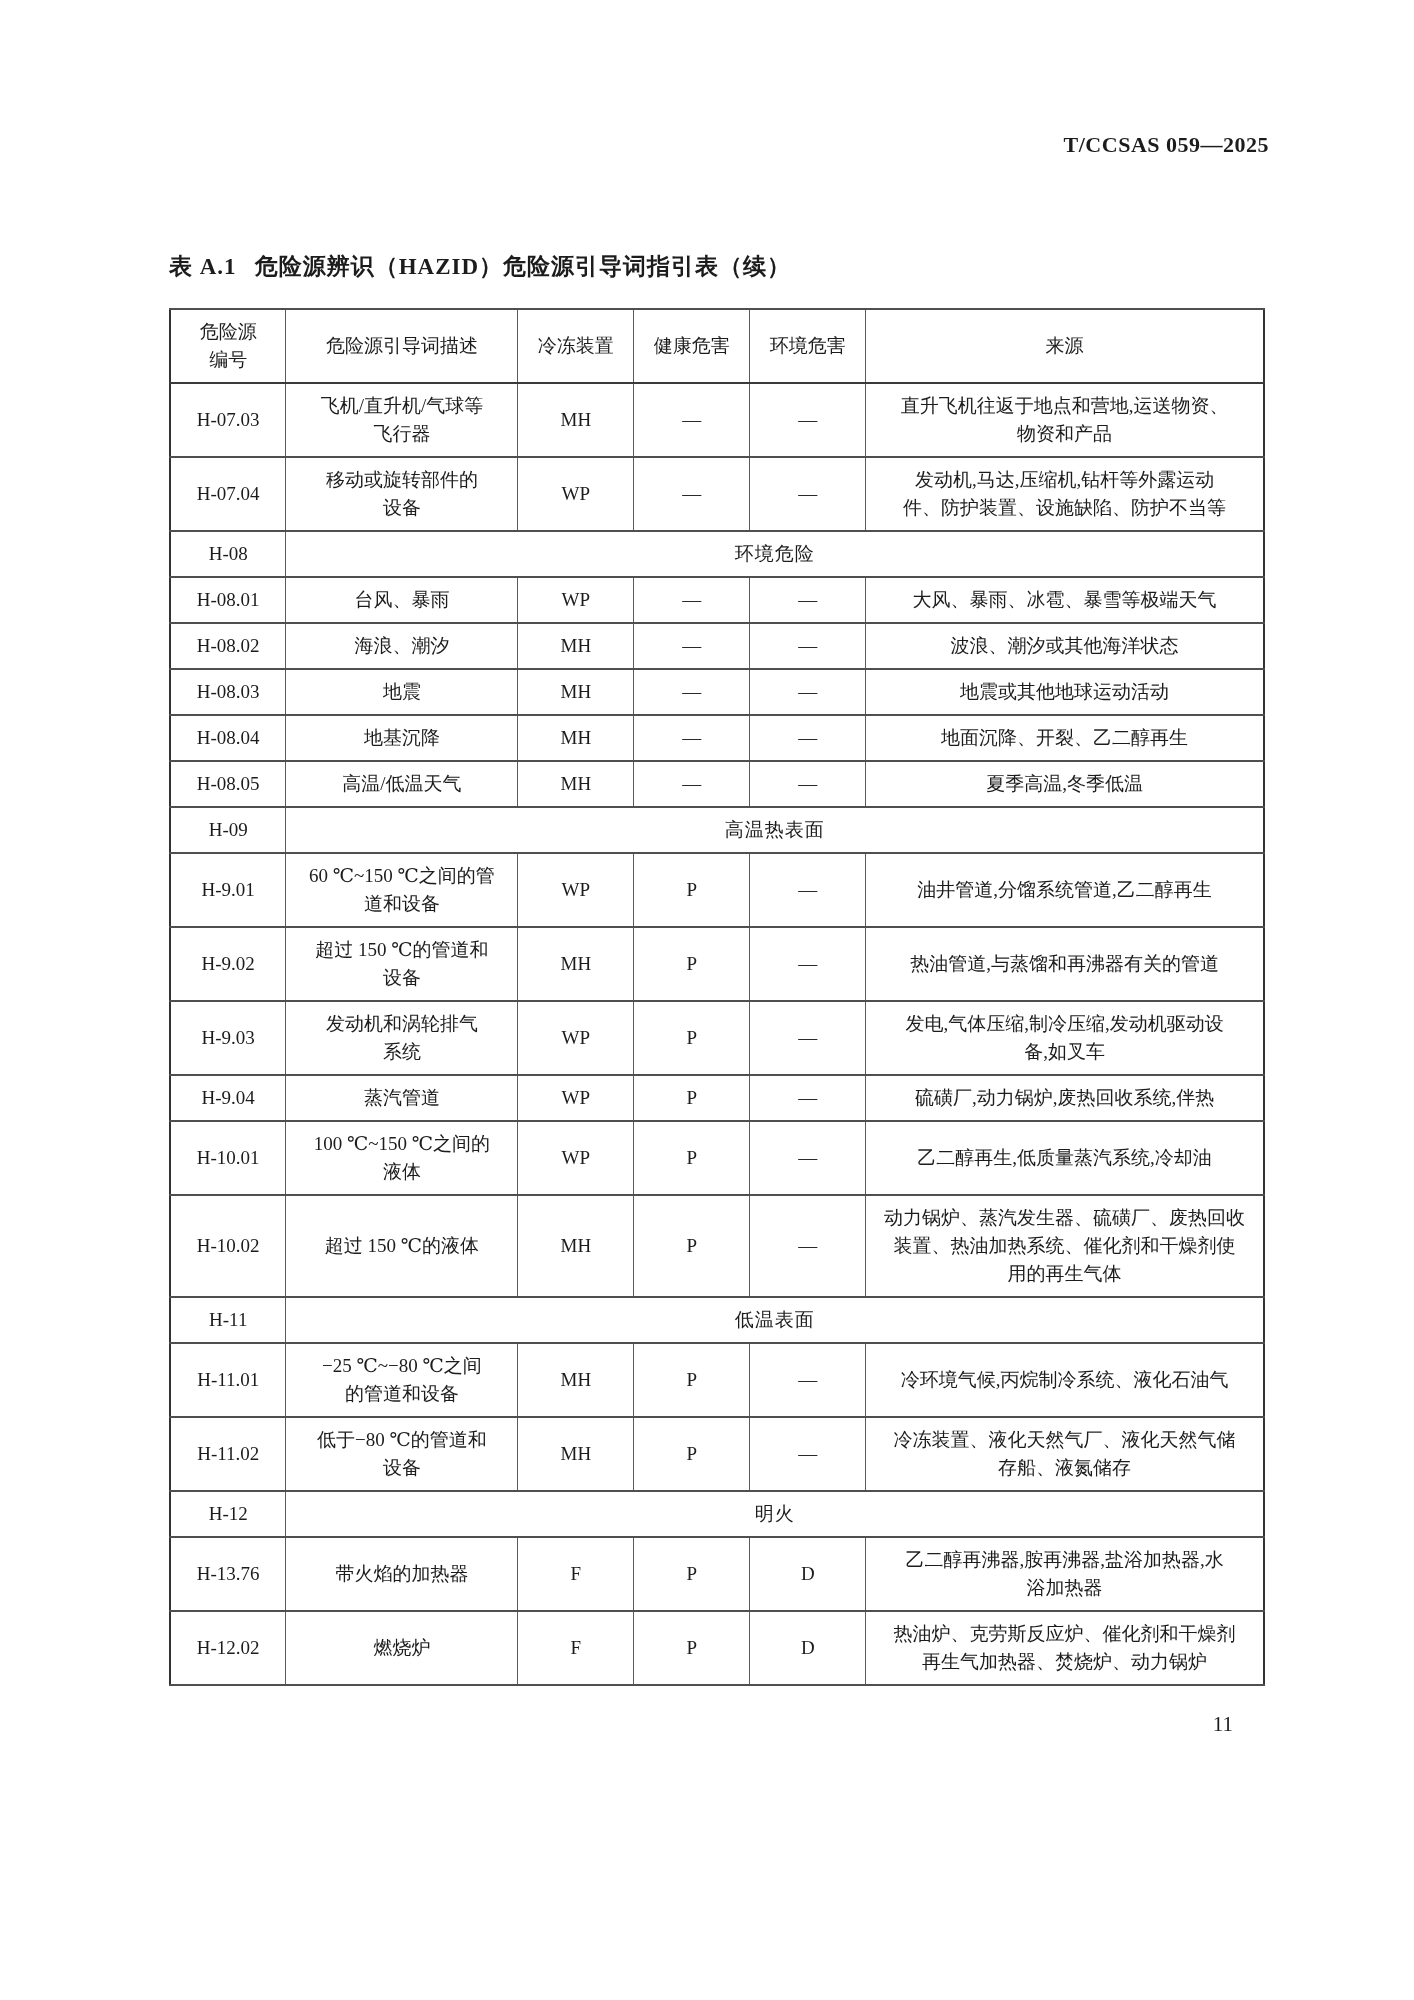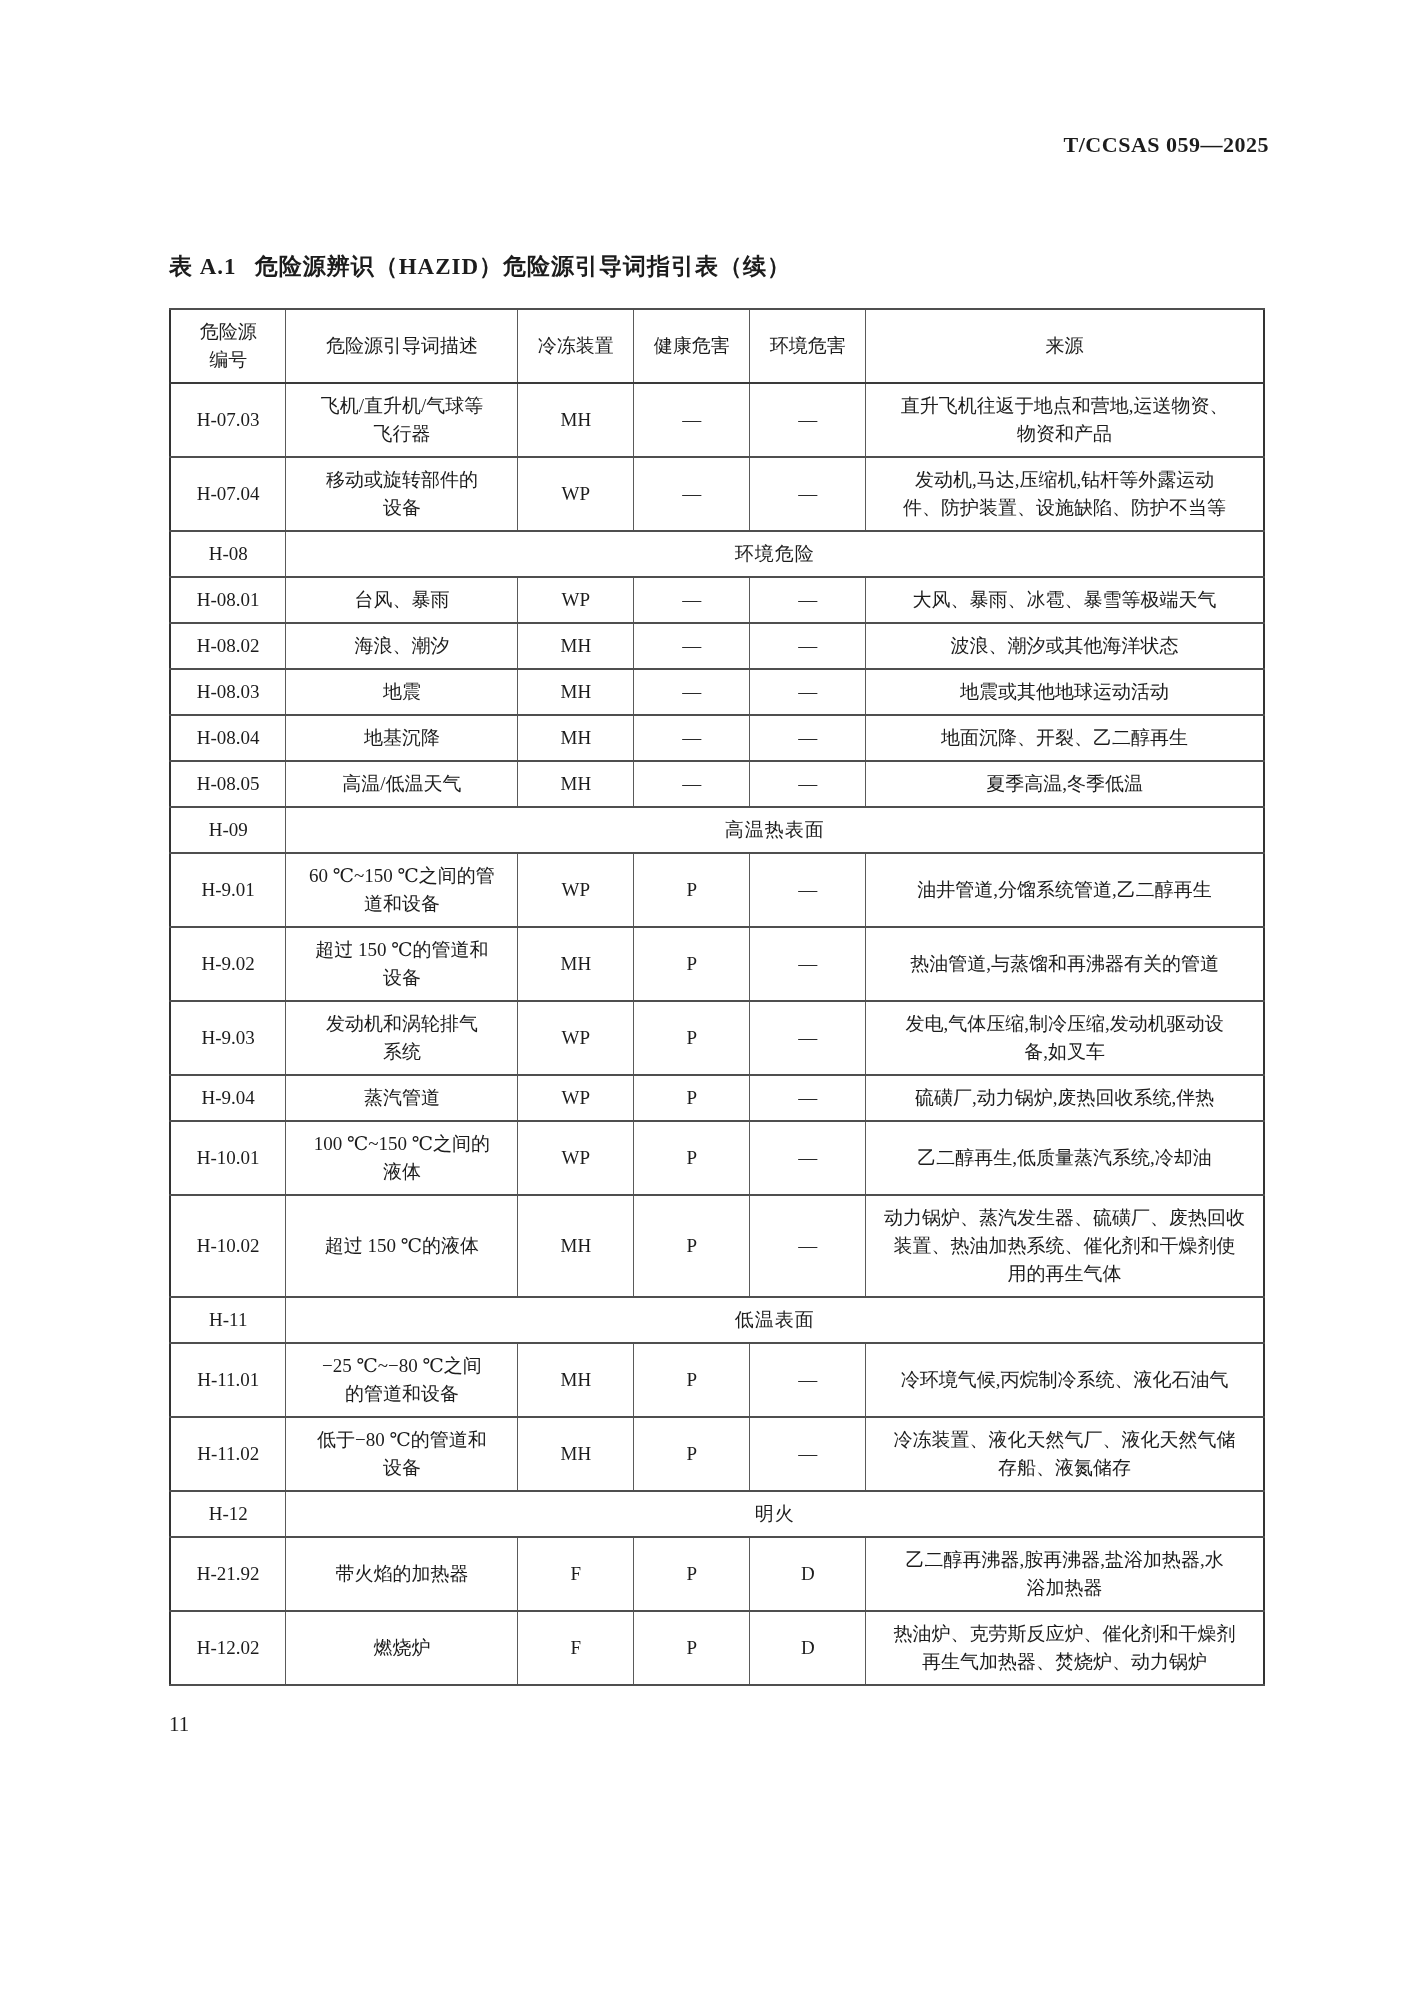--- a/index.html
+++ b/index.html
@@ -59,21 +59,21 @@
     font-weight: normal;
     white-space: pre-line;
     overflow: hidden;
   }
   table.hazid thead th {
     border-bottom: 2.5px solid #3a3a3a;
     padding: 8px 4px;
   }
   td.section-label { letter-spacing: 1px; }
   .page-number {
-    text-align: left;
+    text-align: right;
     padding-right: 32px;
     margin-top: 26px;
     font-size: 21px;
   }
 </style>
 </head>
 <body>
 
 <div class="page">
 
@@ -250,21 +250,21 @@
             <td>P</td>
             <td>—</td>
             <td>冷冻装置、液化天然气厂、液化天然气储
 存船、液氮储存</td>
           </tr>
           <tr>
             <td>H-12</td>
             <td colspan="5" class="section-label">明火</td>
           </tr>
           <tr>
-            <td>H-21.92</td>
+            <td>H-13.76</td>
             <td>带火焰的加热器</td>
             <td>F</td>
             <td>P</td>
             <td>D</td>
             <td>乙二醇再沸器,胺再沸器,盐浴加热器,水
 浴加热器</td>
           </tr>
           <tr>
             <td>H-12.02</td>
             <td>燃烧炉</td>

